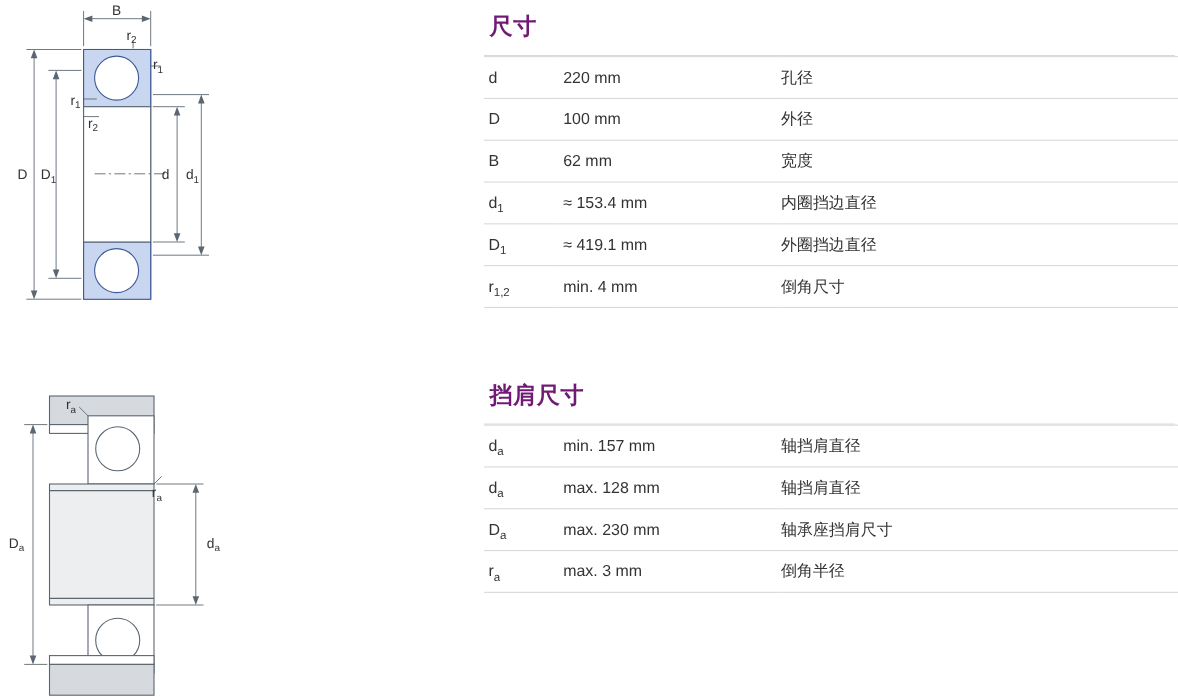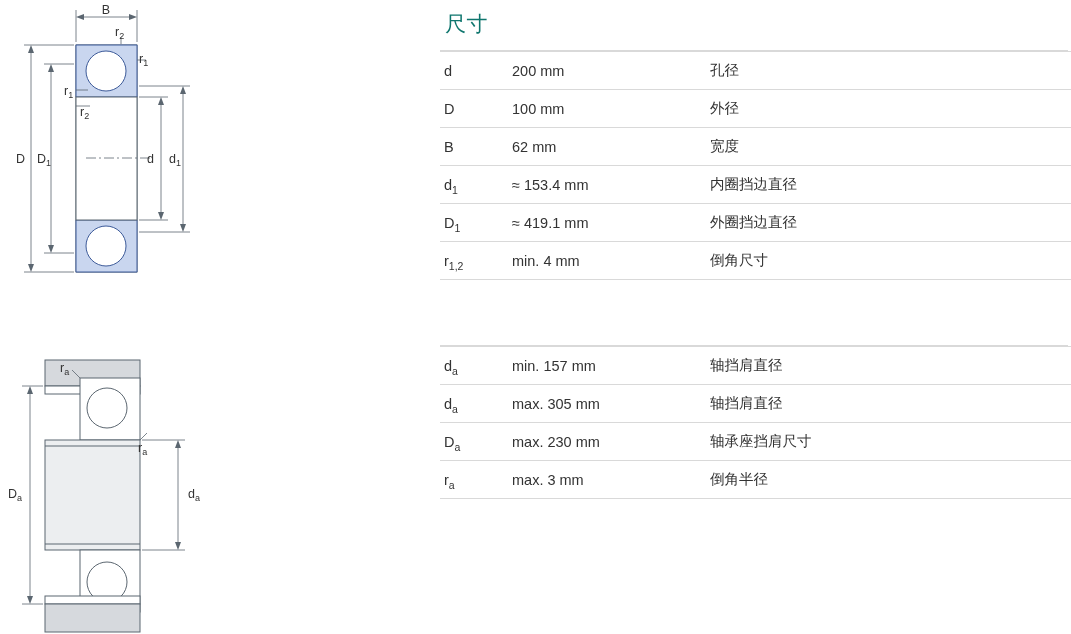--- a/index.html
+++ b/index.html
@@ -54,22 +54,22 @@
   .section {
     position: absolute;
     left: 0;
     width: 628px;
   }
   .section-dimensions { top: 10px; }
   .section-shoulder { top: 345px; }
 
   .section-title {
     font-size: 21px;
-    color: #0f766e;
-    font-weight: normal;
+    color: #701a75;
+    font-weight: bold;
     padding: 0 0 12px 5px;
     letter-spacing: 0.5px;
   }
   table.spec {
     border-collapse: collapse;
     width: 628px;
     table-layout: fixed;
   }
   table.spec tr {
     border-top: 1px solid #d9d9d9;
@@ -253,21 +253,21 @@
 
   <div class="tables">
 
     <div class="section section-dimensions">
       <div class="section-title">尺寸</div>
       <div class="heading-rule"></div>
       <table class="spec">
         <tbody>
           <tr>
             <td class="sym">d</td>
-            <td class="val">200 mm</td>
+            <td class="val">220 mm</td>
             <td class="desc">孔径</td>
           </tr>
           <tr>
             <td class="sym">D</td>
             <td class="val">100 mm</td>
             <td class="desc">外径</td>
           </tr>
           <tr>
             <td class="sym">B</td>
             <td class="val">62 mm</td>
@@ -286,31 +286,32 @@
           <tr>
             <td class="sym"><span>r</span><span class="sub">1,2</span></td>
             <td class="val">min. 4 mm</td>
             <td class="desc">倒角尺寸</td>
           </tr>
         </tbody>
       </table>
     </div>
 
     <div class="section section-shoulder">
+      <div class="section-title">挡肩尺寸</div>
       <div class="heading-rule"></div>
       <table class="spec">
         <tbody>
           <tr>
             <td class="sym"><span>d</span><span class="sub">a</span></td>
             <td class="val">min. 157 mm</td>
             <td class="desc">轴挡肩直径</td>
           </tr>
           <tr>
             <td class="sym"><span>d</span><span class="sub">a</span></td>
-            <td class="val">max. 305 mm</td>
+            <td class="val">max. 128 mm</td>
             <td class="desc">轴挡肩直径</td>
           </tr>
           <tr>
             <td class="sym"><span>D</span><span class="sub">a</span></td>
             <td class="val">max. 230 mm</td>
             <td class="desc">轴承座挡肩尺寸</td>
           </tr>
           <tr>
             <td class="sym"><span>r</span><span class="sub">a</span></td>
             <td class="val">max. 3 mm</td>

